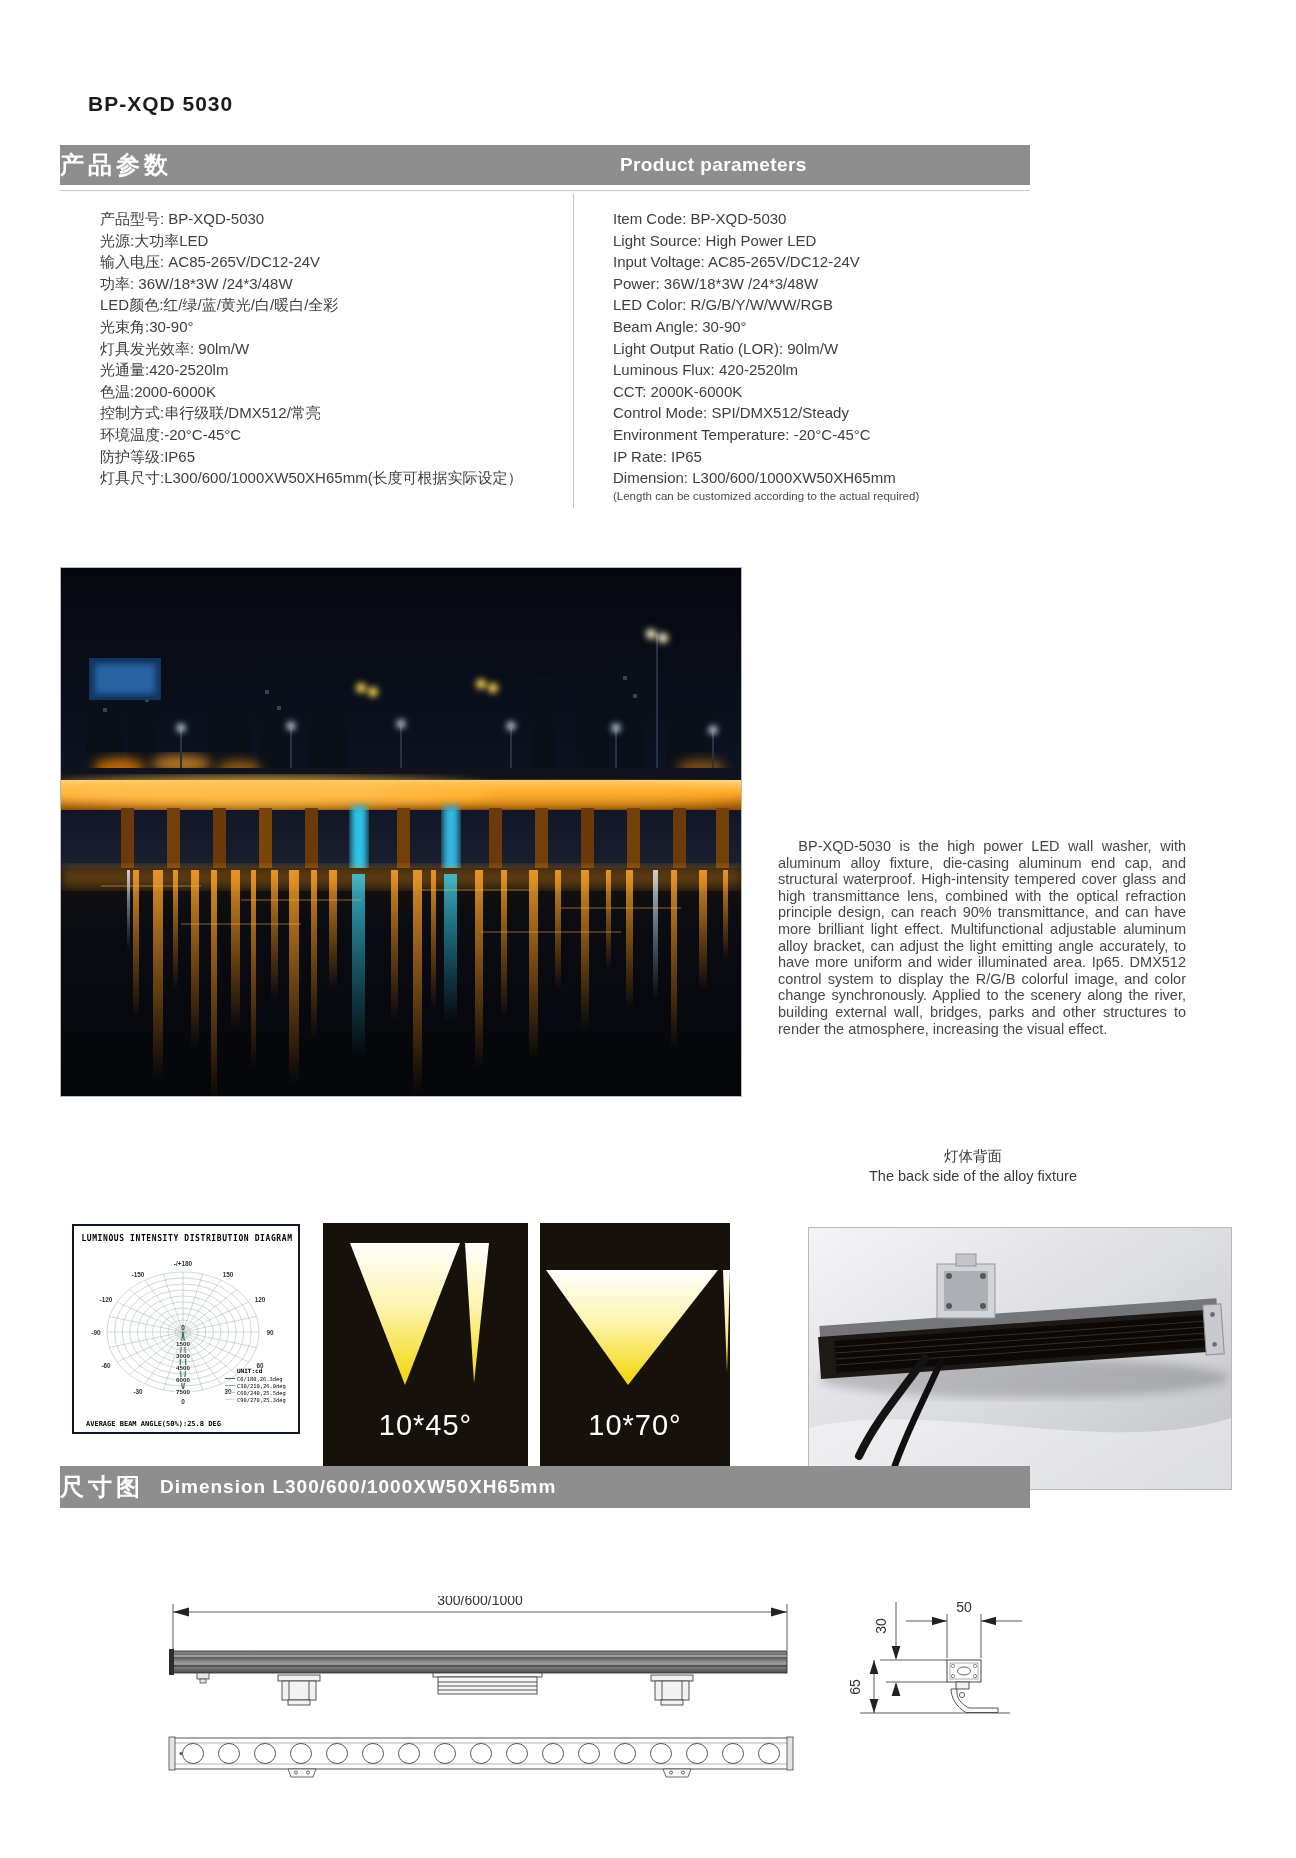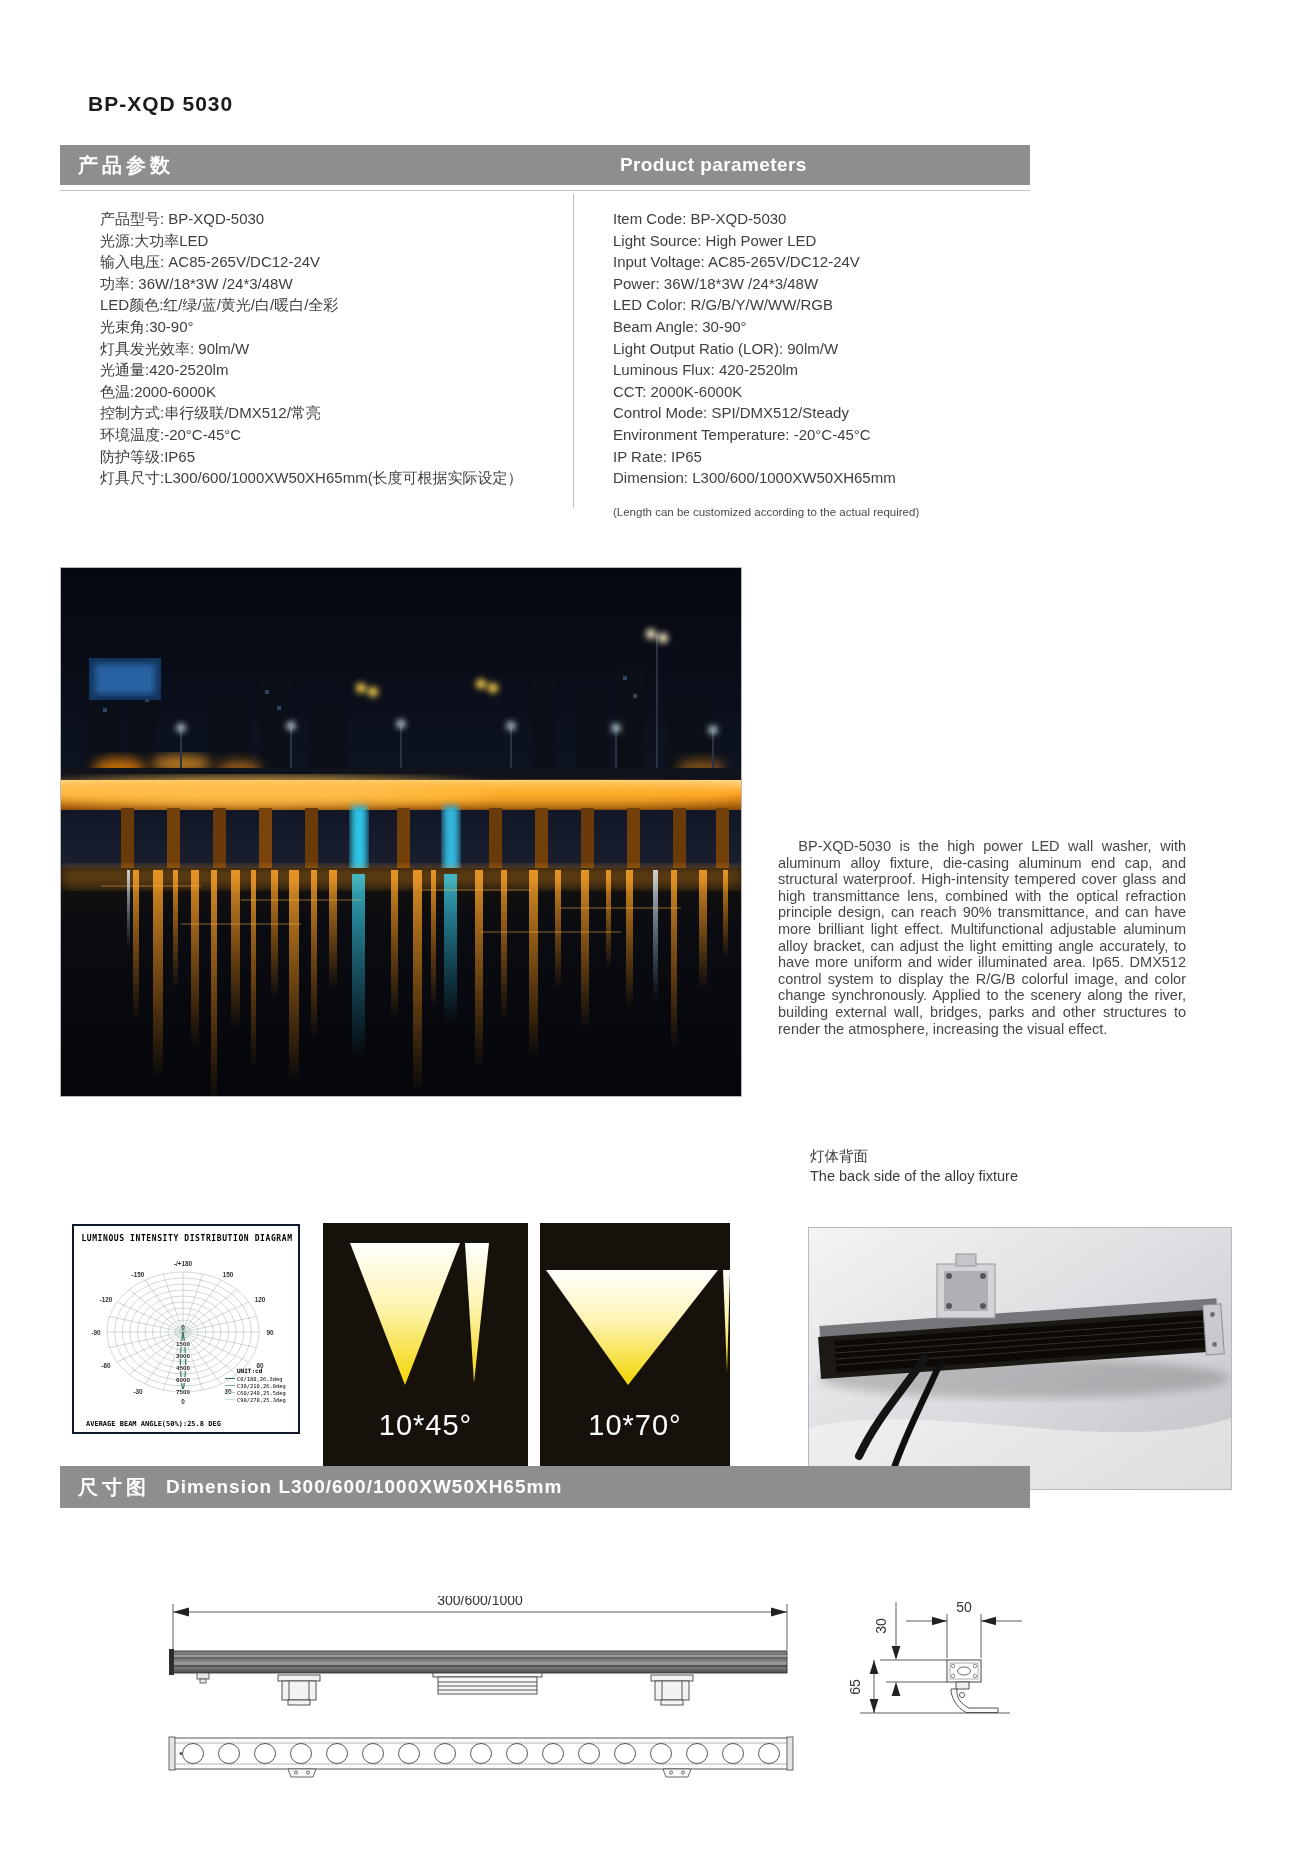--- a/index.html
+++ b/index.html
@@ -4,33 +4,33 @@
 <style>
   *{margin:0;padding:0;box-sizing:border-box}
   html,body{background:#ffffff}
   body{font-family:"Liberation Sans",sans-serif;color:#3e3e3e}
   .page{position:relative;width:1296px;height:1858px;background:#fff;overflow:hidden}
   .abs{position:absolute}
 
   .doc-title{left:88px;top:92px;font-size:21px;font-weight:700;letter-spacing:1px;color:#1b1b1b}
 
   .bar{background:#8e8e8e;color:#fff;display:flex;align-items:center}
-  .bar .cn{font-weight:700;font-size:20px;letter-spacing:4px;padding-left:18px}
+  .bar .cn{font-weight:700;font-size:24px;letter-spacing:4px;}
   .bar .en{font-weight:700;font-size:19px;letter-spacing:.4px}
   .hairline{background:#c6c6c6;height:1px}
 
   .param-col{font-size:15px;line-height:21.6px;white-space:pre;color:#3e3e3e}
-  .param-note{font-size:11.5px;color:#4a4a4a;margin-top:17px}
+  .param-note{font-size:11.5px;color:#4a4a4a;margin-top:1px}
   .vdivider{width:1px;background:#bfbfbf}
 
   .desc{width:408px;text-align:justify;color:#474747}
   .desc-cn{font-size:15px;line-height:19px;text-indent:1.4em}
   .desc-en{font-size:14.5px;line-height:16.6px;text-indent:1.4em}
 
-  .caption{color:#3a3a3a;text-align:left;font-size:14.5px;line-height:20px}
+  .caption{color:#3a3a3a;text-align:center;font-size:14.5px;line-height:20px}
 
   .photo-frame{border:1px solid #b9b9bc;overflow:hidden;background:#0a0c12}
   .beam-box{background:#17110b}
   .beam-label{position:absolute;left:0;right:0;bottom:28px;text-align:center;color:#fff;font-size:29px;letter-spacing:1px}
 
   .polar-box{background:#fff;border:2px solid #0f172a}
 
   svg text{font-family:"Liberation Sans",sans-serif}
   .mono{font-family:"DejaVu Sans Mono",monospace}
 </style>

